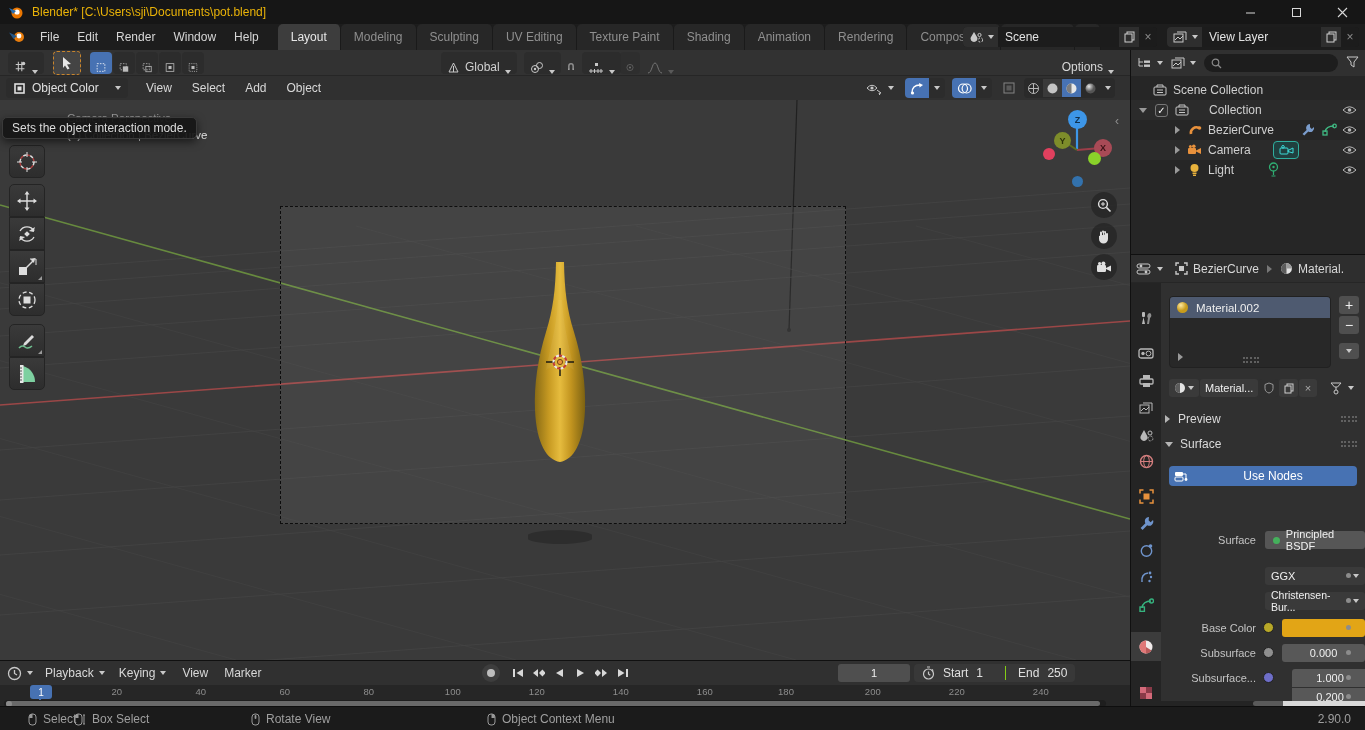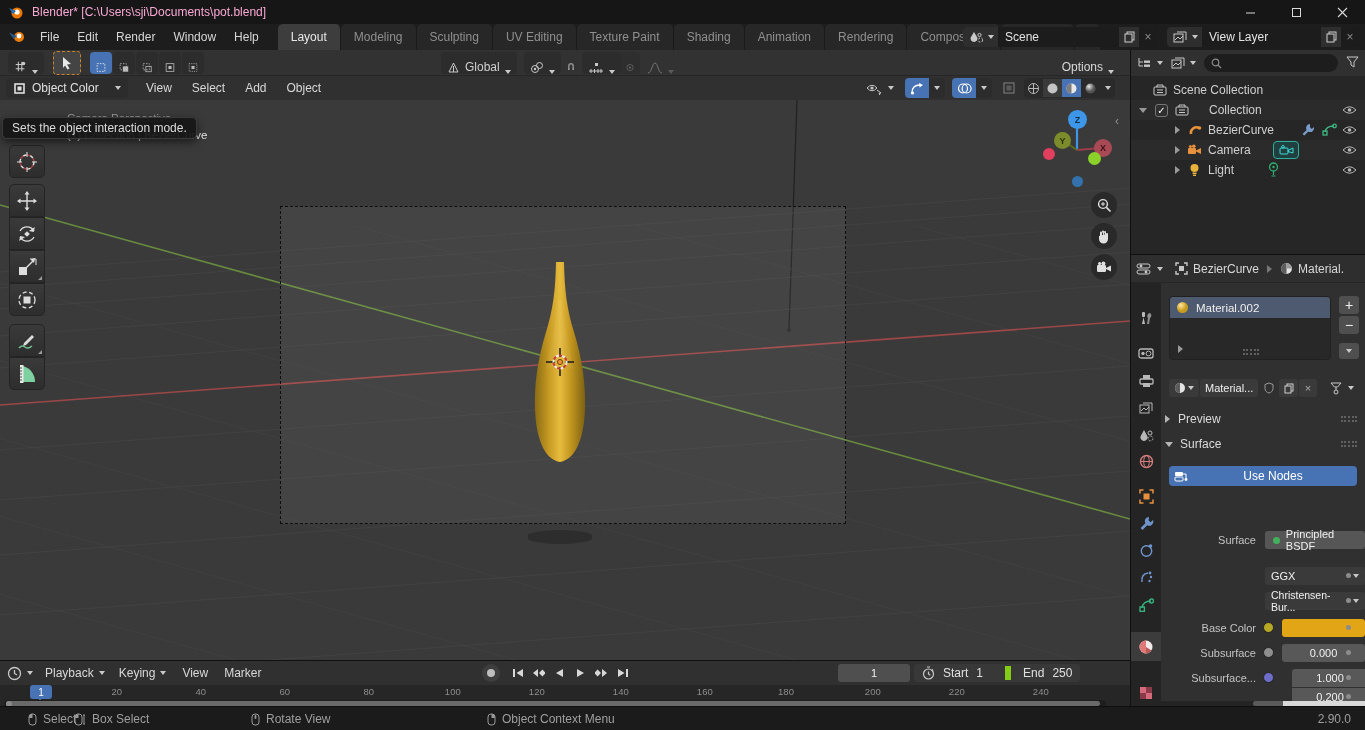--- a/index.html
+++ b/index.html
@@ -7,21 +7,21 @@
   #app{position:relative;width:1365px;height:730px;background:#1d1d1d;overflow:hidden;
        font-family:"Liberation Sans","DejaVu Sans",sans-serif;color:#d0d0d0;font-size:12px}
   .abs{position:absolute}
   .flex{display:flex;align-items:center}
   .chev{display:inline-block;width:0;height:0;border-left:3.5px solid transparent;border-right:3.5px solid transparent;border-top:4px solid #c8c8c8;margin-left:5px}
   .chev.dim{border-top-color:#7a7a7a}
   .tri-r{display:inline-block;width:0;height:0;border-top:4px solid transparent;border-bottom:4px solid transparent;border-left:5px solid #999}
   .tri-d{display:inline-block;width:0;height:0;border-left:4px solid transparent;border-right:4px solid transparent;border-top:5px solid #999}
   .grip{width:16px;border-top:2px dotted #6e6e6e;border-bottom:2px dotted #6e6e6e;height:6px;opacity:.8}
   
-  #titlebar{left:0;top:0;width:1365px;height:24px;background:#161616;display:flex;align-items:center;color:#f9a8d4}
+  #titlebar{left:0;top:0;width:1365px;height:24px;background:#161616;display:flex;align-items:center;color:#eab308}
   .wbtn{width:46px;height:24px;display:flex;align-items:center;justify-content:center}
   
   #topbar{left:0;top:24px;width:1365px;height:26px;background:#1d1d1d;display:flex;align-items:center;position:absolute}
   .menu{padding:0 9px;color:#d6d6d6;height:26px;display:flex;align-items:center}
   .tabs{display:flex;height:26px;margin-left:10px;align-items:flex-end}
   .tab{height:26px;display:flex;align-items:center;padding:0 13px;background:#272727;color:#8f8f8f;border-right:1px solid #1a1a1a;border-radius:5px 5px 0 0;font-size:12px}
   .tab.active{background:#3d3d3d;color:#e8e8e8}
   .tab.add{padding:0 9px;color:#b5b5b5}
   .idwidget{position:absolute;height:20px;top:3px;display:flex;border-radius:4px;overflow:hidden;background:#1c1c1c}
   .idwidget .iseg{background:#2e2e2e;display:flex;align-items:center;padding:0 4px 0 6px}
@@ -715,21 +715,21 @@
           <svg width="14" height="14" viewBox="0 0 14 14">
             <rect x="1" y="1" width="6" height="6" fill="#d46a7a"></rect>
             <rect x="7" y="7" width="6" height="6" fill="#d46a7a"></rect>
             <rect x="7" y="1" width="6" height="6" fill="#8a3a48"></rect>
             <rect x="1" y="7" width="6" height="6" fill="#8a3a48"></rect>
           </svg>
         </div>
     </div>
     <div id="pcontent">
 
-      <div class="abs" style="left:8px;top:13px;width:162px;height:64px;background:#282828;border:1px solid #212121;border-radius:4px">
+      <div class="abs" style="left:8px;top:13px;width:162px;height:72px;background:#282828;border:1px solid #212121;border-radius:4px">
         <div class="flex" style="height:21px;background:#4e5a70;border-radius:3px 3px 0 0;padding:0 6px">
           <svg width="13" height="13" viewBox="0 0 13 13">
               <defs>
                 <radialGradient id="ys" cx=".35" cy=".3">
                   <stop offset="0" stop-color="#ffe9a0"></stop>
                   <stop offset="1" stop-color="#c89c1c"></stop>
                 </radialGradient>
               </defs>
               <circle cx="6.5" cy="6.5" r="5.5" fill="url(#ys)"></circle>
             </svg>
@@ -898,21 +898,21 @@
           </div>
       </div>
       <div class="pfield" style="position:absolute;left:838px;top:3px;width:72px;background:#4f4f4f">1</div>
       <div class="flex abs" style="left:914px;top:3px;height:18px;background:#383838;border-radius:4px;padding:0 8px;gap:8px">
         <svg width="13" height="14" viewBox="0 0 13 14">
             <circle cx="6.5" cy="8" r="5" fill="none" stroke="#c8c8c8" stroke-width="1.2"></circle>
             <path d="M6.5 5.5V8l1.8 1.2M5 1h3M10 3.5l1.2 1.2" fill="none" stroke="#c8c8c8" stroke-width="1.2"></path>
           </svg>
         <span style="color:#e0e0e0">Start</span>
         <span style="color:#e0e0e0;margin-right:14px">1</span>
-        <span style="color:#e0e0e0;border-left:6px solid #84cc16;padding-left:12px">End</span>
+        <span style="color:#e0e0e0;border-left:1px solid #84cc16;padding-left:12px">End</span>
         <span style="color:#e0e0e0">250</span>
       </div>
     </div>
     <div id="tlruler">
       <div class="abs" style="left:30px;top:0;width:22px;height:14px;background:#4772b3;border-radius:3px;color:#fff;font-size:10px;display:flex;align-items:center;justify-content:center;z-index:3">1</div>
       <div class="abs" style="left:39px;top:14px;width:2px;height:8px;background:#4772b3"></div>
       <div class="abs" style="left:4px;top:15px;width:1102px;height:7px;background:#1e1e1e;border-radius:4px">
         <div style="position:absolute;left:2px;top:1px;width:1094px;height:5px;background:#696969;border-radius:3px"></div>
         <div style="position:absolute;left:2px;top:0.5px;width:6px;height:6px;background:#8a8a8a;border-radius:50%"></div>
       </div>

